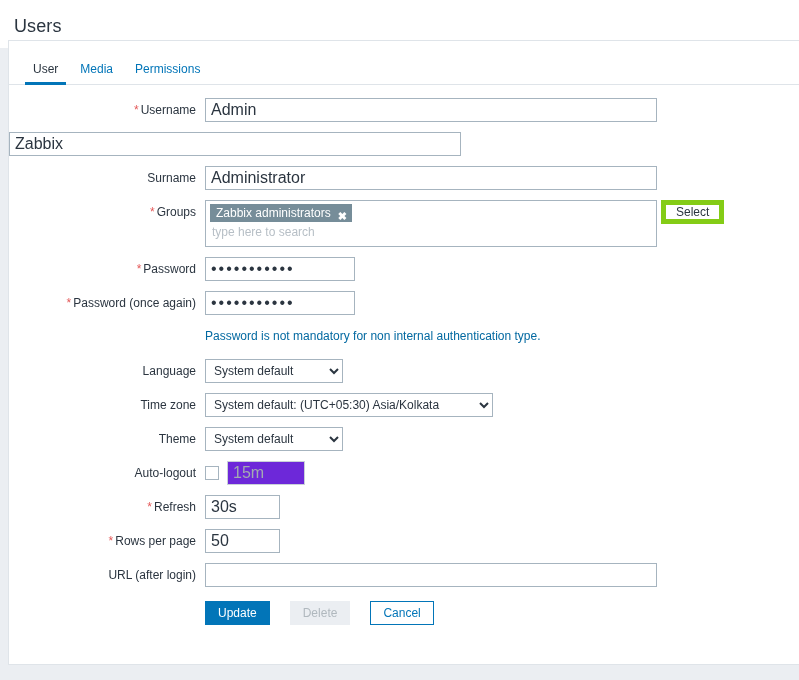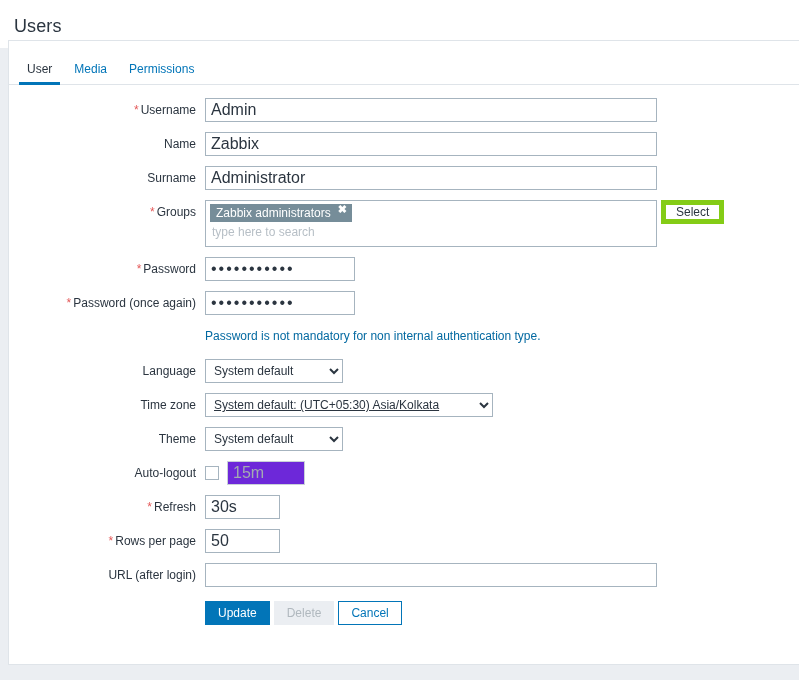--- a/index.html
+++ b/index.html
@@ -46,21 +46,21 @@
     border-right: none;
     box-sizing: border-box;
   }
 
   
   .tabs {
     display: flex;
     align-items: flex-end;
     height: 44px;
     border-bottom: 1px solid #dfe4e9;
-    padding-left: 7px;
+    padding-left: 13px;
     box-sizing: border-box;
   }
   .tab {
     font-size: 12px;
     padding: 0 11px 8px 11px;
     color: #0275b8;
     cursor: pointer;
     line-height: 14px;
     position: relative;
     white-space: nowrap;
@@ -131,35 +131,35 @@
     box-sizing: border-box;
     border: 1px solid #a6b4bf;
     background: #ffffff;
     color: #2b3540;
     font-family: "Liberation Sans", sans-serif;
     font-size: 12px;
     padding: 0 4px;
     outline: none;
   }
   select.sel.s-lang { width: 138px; }
-  select.sel.s-tz { width: 288px; text-decoration: underline; }
+  select.sel.s-tz { width: 288px; }
   select.sel.s-theme { width: 138px; }
 
   
   .multiselect {
     width: 452px;
     box-sizing: border-box;
     border: 1px solid #a6b4bf;
     background: #ffffff;
     padding: 3px 4px 3px 4px;
     min-height: 47px;
   }
   .chip {
     display: inline-flex;
-    align-items: flex-start;
+    align-items: flex-end;
     background: #768d99;
     color: #ffffff;
     font-size: 12px;
     height: 18px;
     padding: 0 5px 0 6px;
     line-height: 18px;
     white-space: nowrap;
   }
   .chip-x {
     margin-left: 7px;
@@ -227,21 +227,21 @@
 
   
   .footer-row { margin-top: 14px; }
   .btn {
     height: 24px;
     box-sizing: border-box;
     font-family: "Liberation Sans", sans-serif;
     font-size: 12px;
     padding: 0 12px;
     cursor: pointer;
-    margin-right: 4px;
+    margin-right: 20px;
     border: 1px solid transparent;
   }
   .btn-primary {
     background: #0275b8;
     border-color: #0275b8;
     color: #ffffff;
   }
   .btn-disabled {
     background: #ebeef2;
     border-color: #ebeef2;
@@ -273,21 +273,20 @@
   <div class="form">
 
     <div class="row">
       <div class="label"><span class="req">*</span><span>Username</span></div>
       <div class="field">
         <input class="txt wide" type="text" value="Admin" style="">
       </div>
     </div>
 
     <div class="row">
-      <div class="label">Name</div>
       <div class="field">
         <input class="txt wide" type="text" value="Zabbix" style="">
       </div>
     </div>
 
     <div class="row">
       <div class="label">Surname</div>
       <div class="field">
         <input class="txt wide" type="text" value="Administrator" style="">
       </div>

